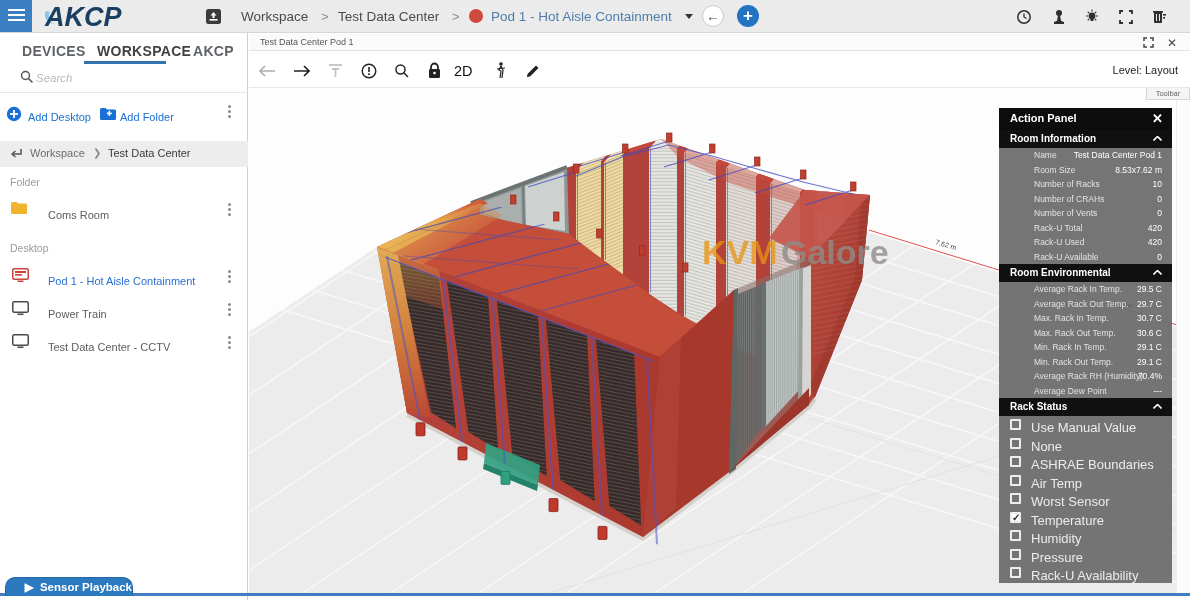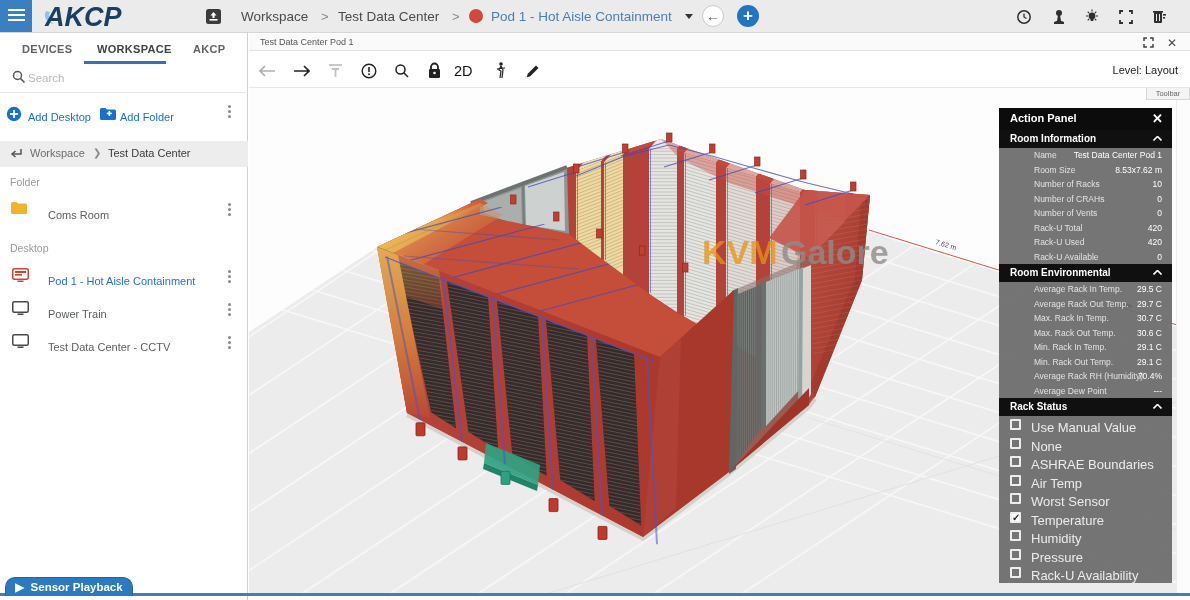--- a/index.html
+++ b/index.html
@@ -20,23 +20,23 @@
   #caret { position:absolute; left:685px; top:14px; width:0; height:0;
     border-left:4px solid transparent; border-right:4px solid transparent; border-top:5px solid #333; }
   #backcirc { position:absolute; left:702px; top:5px; width:22px; height:22px; border-radius:50%;
     background:#fff; border:1px solid #c9c9c9; color:#555; font-size:14px; text-align:center; line-height:20px; }
   #pluscirc { position:absolute; left:737px; top:5px; width:22px; height:22px; border-radius:50%;
     background:#2273c2; color:#fff; font-size:17px; font-weight:bold; text-align:center; line-height:21px; }
   .topicon { position:absolute; top:9px; width:16px; height:16px; }
   
   #sidebar { position:absolute; left:0; top:33px; width:248px; height:567px;
     background:#fff; border-right:1px solid #cfcfcf; }
-  .tab { position:absolute; top:10px; font-size:11px; font-weight:bold; color:#5f6368; letter-spacing:.3px; }
+  .tab { position:absolute; top:10px; font-size:14px; font-weight:bold; color:#5f6368; letter-spacing:.3px; }
   #tabline { position:absolute; left:84px; top:28px; width:82px; height:3px; background:#3572b0; }
-  #searchrow { position:absolute; left:4px; top:33px; width:248px; height:26px; }
+  #searchrow { position:absolute; left:12px; top:33px; width:248px; height:26px;font-style:italic; }
   #searchtxt { position:absolute; left:24px; top:6px; font-size:11.5px; color:#b9b9b9; }
   #div1 { position:absolute; left:0; top:59px; width:248px; height:1px; background:#e7e7e7; }
   .bluebtn { position:absolute; top:78px; font-size:11px; font-weight:normal; color:#1a6fd4; }
   .dots3 { position:absolute; left:228px; width:3px; }
   .dots3 b { display:block; width:3px; height:3px; border-radius:50%; background:#8a8a8a; margin-bottom:2px; }
   #crumbstrip { position:absolute; left:0; top:108px; width:248px; height:26px; background:#ededed; }
   .seclabel { position:absolute; left:10px; font-size:10.5px; color:#9a9a9a; }
   .rowlabel { position:absolute; left:48px; font-size:11px; color:#5a5e61; }
   
   #cheader { position:absolute; left:249px; top:34px; width:941px; height:17px;
@@ -63,21 +63,21 @@
   .aprow .v { position:absolute; right:10px; top:2px; font-size:8.5px; color:#fff; }
   .ckrow { position:relative; height:18.5px; }
   .ckbox { position:absolute; left:11px; top:3px; width:11px; height:11px; border:2px solid #ededed; border-radius:1px; }
   .ckbox.on { background:#fff; }
   .ckbox.on:after { content:"\2713"; position:absolute; left:0px; top:-2px; font-size:10px; font-weight:bold; color:#222; }
   .cklabel { position:absolute; left:32px; top:4px; font-size:13px; color:#ececec; }
   
   #blueline { position:absolute; left:0; top:593px; width:1190px; height:2.5px; background:#3f7ec5; }
   #sensorbtn { position:absolute; left:5px; top:577px; width:128px; height:19px;
     background:#2b7ac0; border:1px solid #2266a6; border-bottom:none; border-radius:10px 10px 0 0;
-    color:#fff; font-size:11.5px; font-weight:bold; text-align:center; line-height:18px; }
+    color:#fff; font-size:11.5px; font-weight:bold; text-align:right; line-height:18px; }
 </style>
 </head>
 <body>
 
 <div id="topbar"></div>
 <div id="burger">
     <div style="top:9px"></div>
     <div style="top:14px"></div>
     <div style="top:19px"></div>
   </div>

